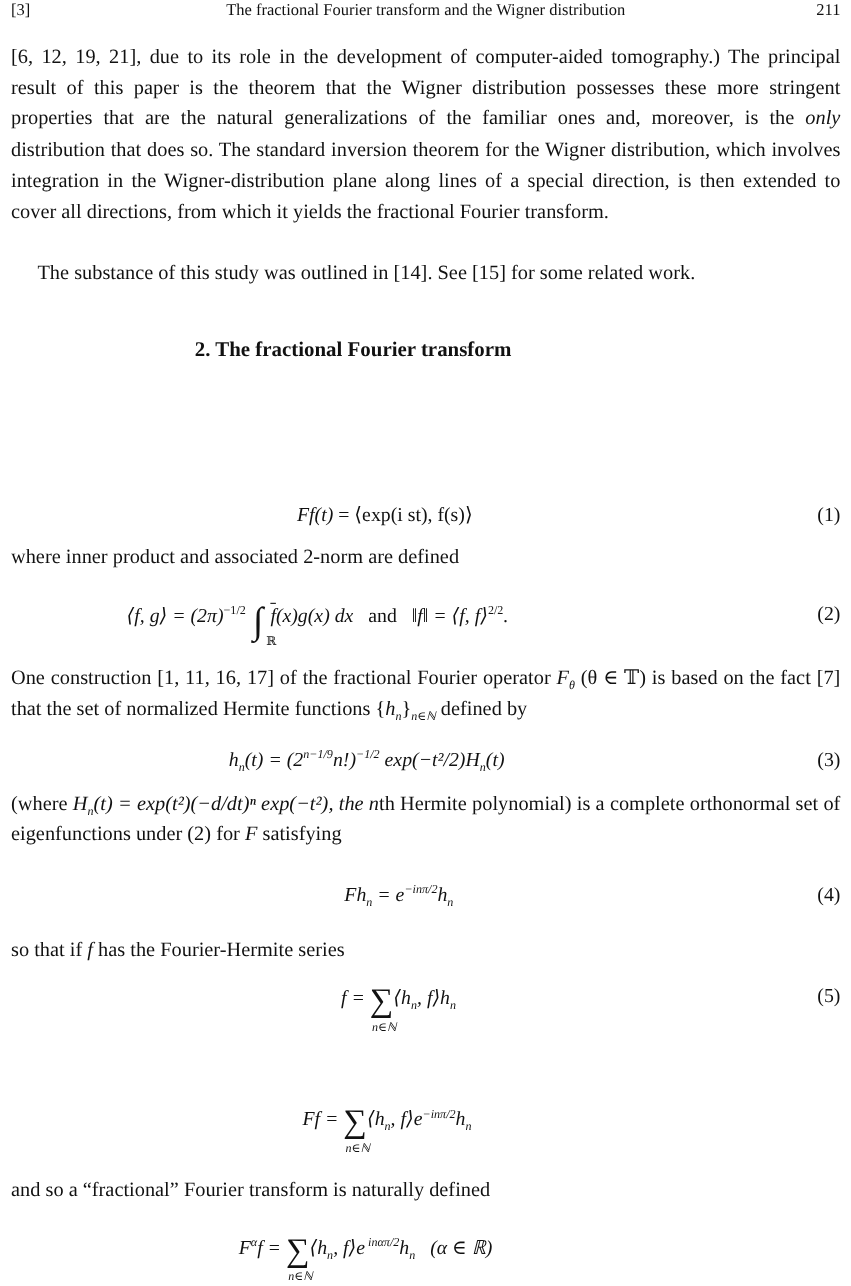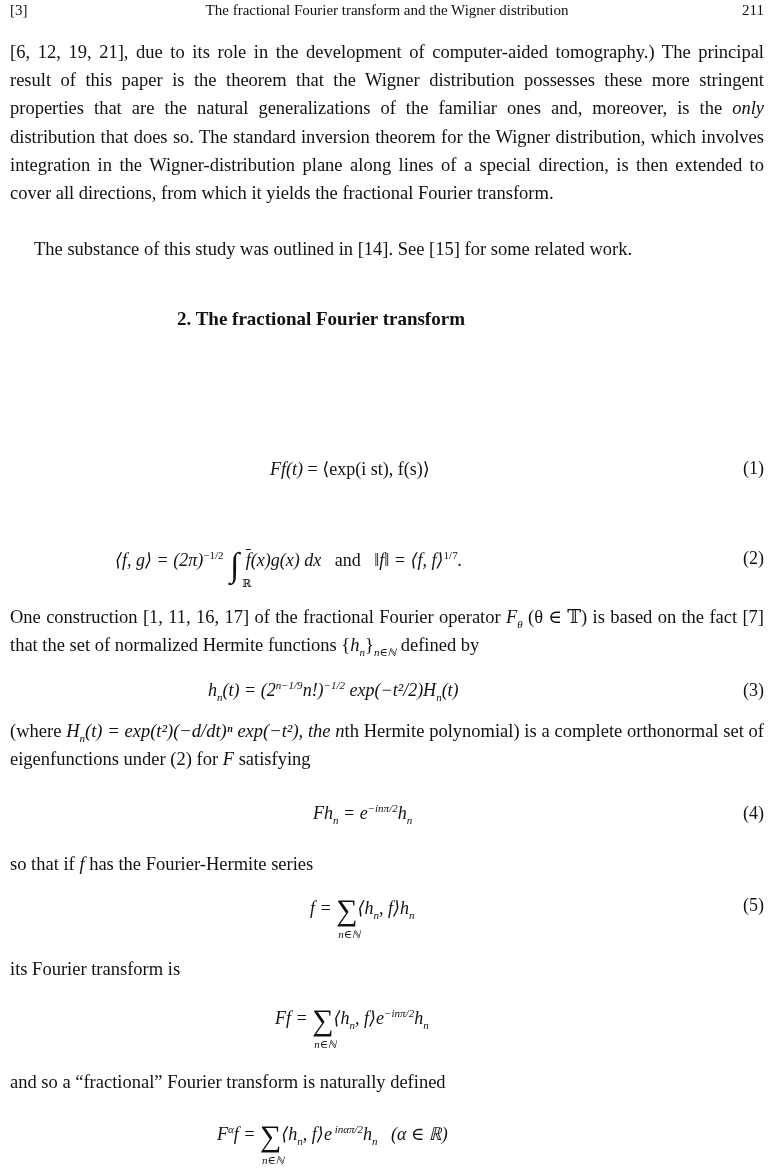--- a/index.html
+++ b/index.html
@@ -69,28 +69,29 @@
   <div class="para indent" style="top:235px;">The substance of this study was outlined in [14]. See [15] for some related work.</div>
 
   <div class="section-heading">2.  The fractional Fourier transform</div>
 
 
   <div class="eq" style="top:458px;">
     <span class="eq-body m" style="left:270px;"><span>Ff(t)</span> <span class="up">= ⟨exp(i st), f(s)⟩</span></span>
     <span class="eq-num">(1)</span>
   </div>
 
+  <div class="para" style="top:493px;">where inner product and associated 2-norm are defined</div>
 
   <div class="eq" style="top:548px;">
     <span class="eq-body m" style="left:115px;">
       <span>⟨f, g⟩ = (2π)</span><sup class="up">−1/2</sup>
       <span class="integral">∫<span class="int-sub">ℝ</span></span>
       <span class="overline">f</span><span>(x)g(x) dx</span>
       &nbsp;&nbsp;<span class="up">and</span>&nbsp;&nbsp;
-      <span>‖f‖ = ⟨f, f⟩</span><sup class="up">1/7</sup>.
+      <span>‖f‖ = ⟨f, f⟩</span><sup class="up">2/2</sup>.
     </span>
     <span class="eq-num">(2)</span>
   </div>
 
   <div class="para" style="top:603px;"><span>One construction [1, 11, 16, 17] of the fractional Fourier operator </span><i>F</i><sub class="m">θ</sub><span> (θ ∈ 𝕋) is based on the fact [7] that the set of normalized Hermite functions {</span><i>h</i><sub class="m">n</sub>}<sub class="m">n∈ℕ</sub><span> defined by</span></div>
 
   <div class="eq" style="top:680px;">
     <span class="eq-body m" style="left:208px;"><span>h</span><sub>n</sub><span>(t) = (2</span><sup>n−1/9</sup><span>n!)</span><sup>−1/2</sup><span> exp(−t²/2)H</span><sub>n</sub><span>(t)</span></span>
     <span class="eq-num">(3)</span>
   </div>
@@ -102,21 +103,20 @@
     <span class="eq-num">(4)</span>
   </div>
 
   <div class="para" style="top:850px;"><span>so that if </span><i>f</i><span> has the Fourier-Hermite series</span></div>
 
   <div class="eq" style="top:895px;">
     <span class="eq-body m" style="left:310px;"><span>f = </span><span class="sum">∑<span class="sum-sub">n∈ℕ</span></span><span>⟨h</span><sub>n</sub><span>, f⟩h</span><sub>n</sub></span>
     <span class="eq-num">(5)</span>
   </div>
 
-  <div class="para" style="top:955px;">its Fourier transform is</div>
 
   <div class="eq" style="top:1005px;">
     <span class="eq-body m" style="left:275px;"><span>Ff = </span><span class="sum">∑<span class="sum-sub">n∈ℕ</span></span><span>⟨h</span><sub>n</sub><span>, f⟩e</span><sup>−inπ/2</sup><span>h</span><sub>n</sub></span>
   </div>
 
   <div class="para" style="top:1068px;">and so a “fractional” Fourier transform is naturally defined</div>
 
   <div class="eq" style="top:1121px;">
     <span class="eq-body m" style="left:217px;"><span>F</span><sup>α</sup><span>f = </span><span class="sum">∑<span class="sum-sub">n∈ℕ</span></span><span>⟨h</span><sub>n</sub><span>, f⟩e</span><sup> inαπ/2</sup><span>h</span><sub>n</sub>&nbsp;&nbsp;&nbsp;<span>(α ∈ ℝ)</span></span>
   </div>

